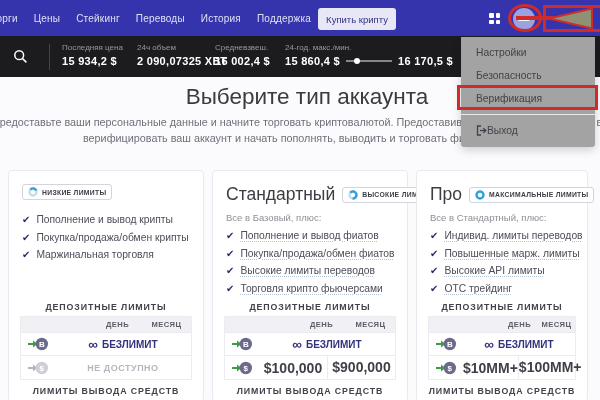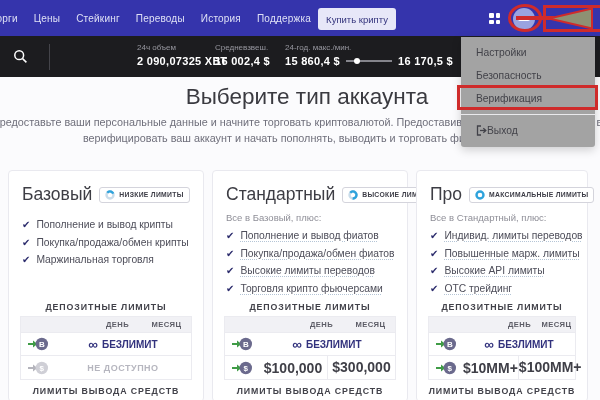--- a/index.html
+++ b/index.html
@@ -108,20 +108,24 @@
         <i></i>
       </div>
   </header>
 
   <div class="statsbar">
     <svg class="search" width="15" height="15" viewBox="0 0 15 15">
       <circle cx="6.2" cy="6.2" r="4.4" fill="none" stroke="#fff" stroke-width="1.5"></circle>
       <line x1="9.6" y1="9.6" x2="13.4" y2="13.4" stroke="#fff" stroke-width="1.5"></line>
     </svg>
     <div class="sdiv"></div>
+    <div class="stat" style="left:62px">
+      <div class="lab">Последняя цена</div>
+      <div class="val">15 934,2 $</div>
+    </div>
     <div class="stat" style="left:137px">
       <div class="lab">24ч объем</div>
       <div class="val">2 090,07325 ХВТ</div>
     </div>
     <div class="stat" style="left:215px">
       <div class="lab">Средневзвеш.</div>
       <div class="val">16 002,4 $</div>
     </div>
     <div class="stat" style="left:285px">
       <div class="lab">24-год. макс./мин.</div>
@@ -134,21 +138,20 @@
       </div>
     </div>
   </div>
 
   <h1 class="page-title">Выберите тип аккаунта</h1>
   <p class="desc l1">Предоставьте ваши персональные данные и начните торговать криптовалютой. Предоставив дополнительные данные, вы</p>
   <p class="desc l2">верифицировать ваш аккаунт и начать пополнять, выводить и торговать фиатной валютой.</p>
 
   <section class="card c1">
     <div class="card-head">
-      <span class="card-title">Базовый</span>
       <span class="badge">
         <svg width="10" height="10" viewBox="0 0 10 10">
             <circle cx="5" cy="5" r="3.5" fill="none" stroke="#c9dcea" stroke-width="2.4"></circle>
             <circle cx="5" cy="5" r="3.5" fill="none" stroke="#2ea3dc" stroke-width="2.4" stroke-dasharray="7 15" transform="rotate(-140 5 5)"></circle>
           </svg>
         <b>НИЗКИЕ ЛИМИТЫ</b>
       </span>
     </div>
     <ul class="features">
       <li>
@@ -252,21 +255,21 @@
         <div class="tr b">
           <div class="cell-icon">
               <svg width="22" height="16" viewBox="0 0 22 16">
                 <line x1="1" y1="8" x2="6" y2="8" stroke="#3f9c46" stroke-width="2"></line>
                 <polygon points="6,4.6 10.4,8 6,11.4" fill="#3f9c46"></polygon>
                 <circle cx="14.8" cy="8" r="6.2" fill="#6b6a8d"></circle>
                 <text x="14.8" y="10.8" font-size="8" font-weight="bold" fill="#fff" text-anchor="middle" font-family="Liberation Sans, sans-serif">$</text>
               </svg>
             </div>
           <div class="vcell">$100,000</div>
-          <div class="vcell m">$300,000</div>
+          <div class="vcell m">$900,000</div>
         </div>
       </div>
       <div class="sec-t sec-t2">ЛИМИТЫ ВЫВОДА СРЕДСТВ</div>
 
     </div>
   </section>
 
   <section class="card c3">
     <div class="card-head">
       <span class="card-title">Про</span>

